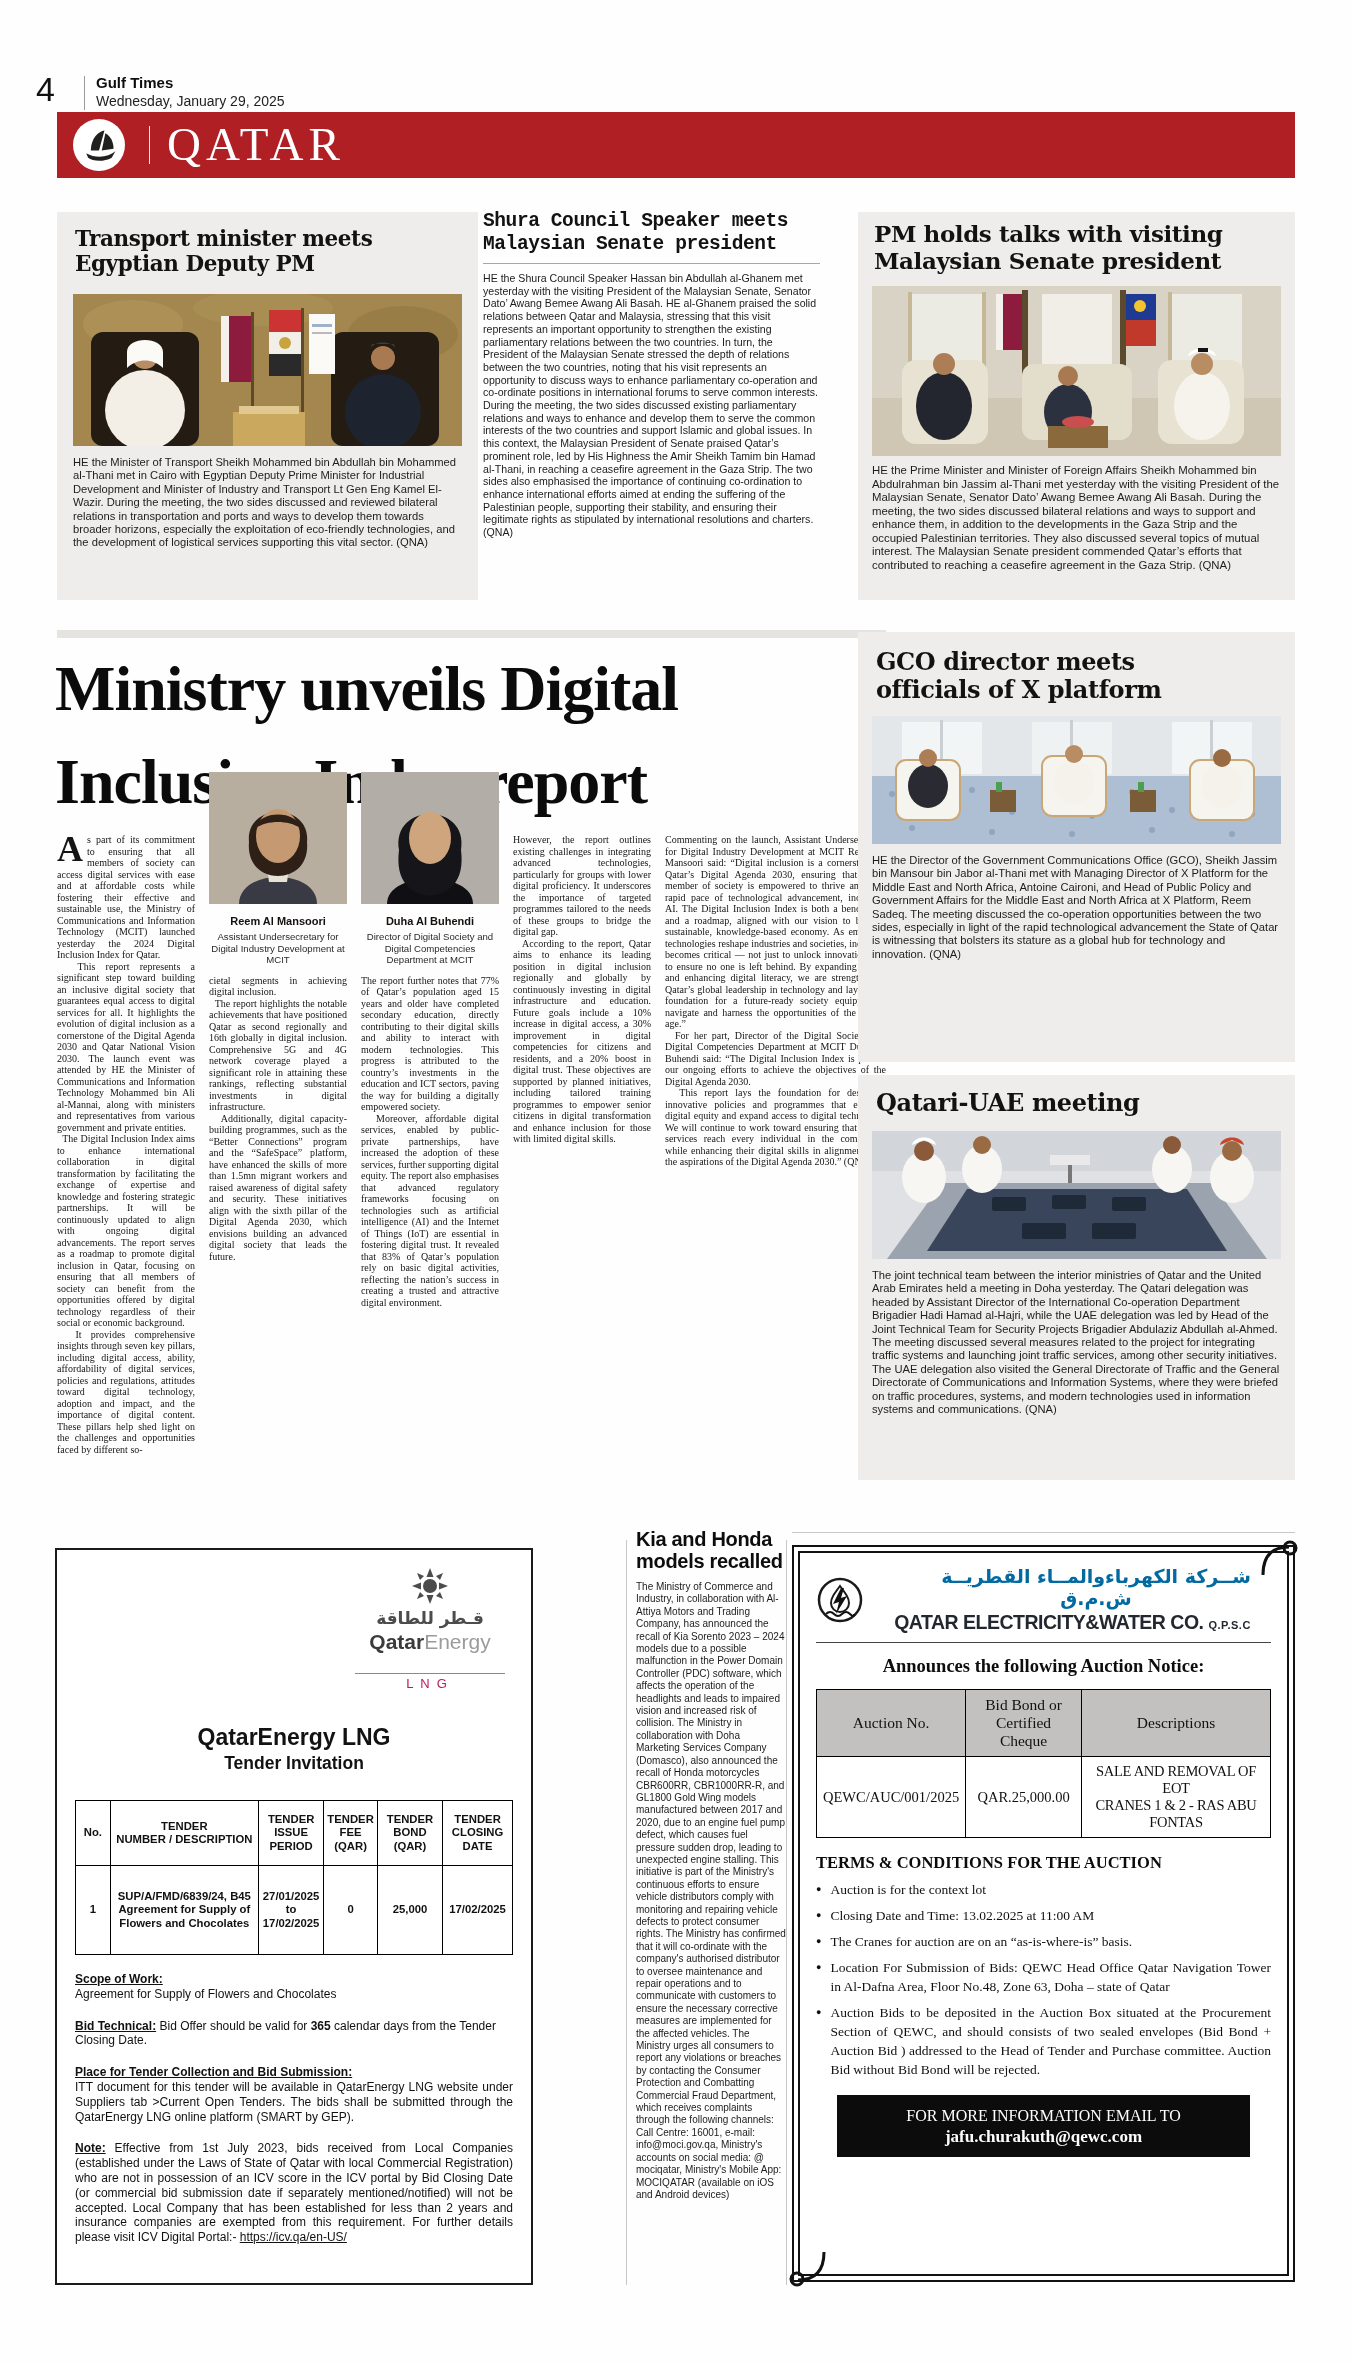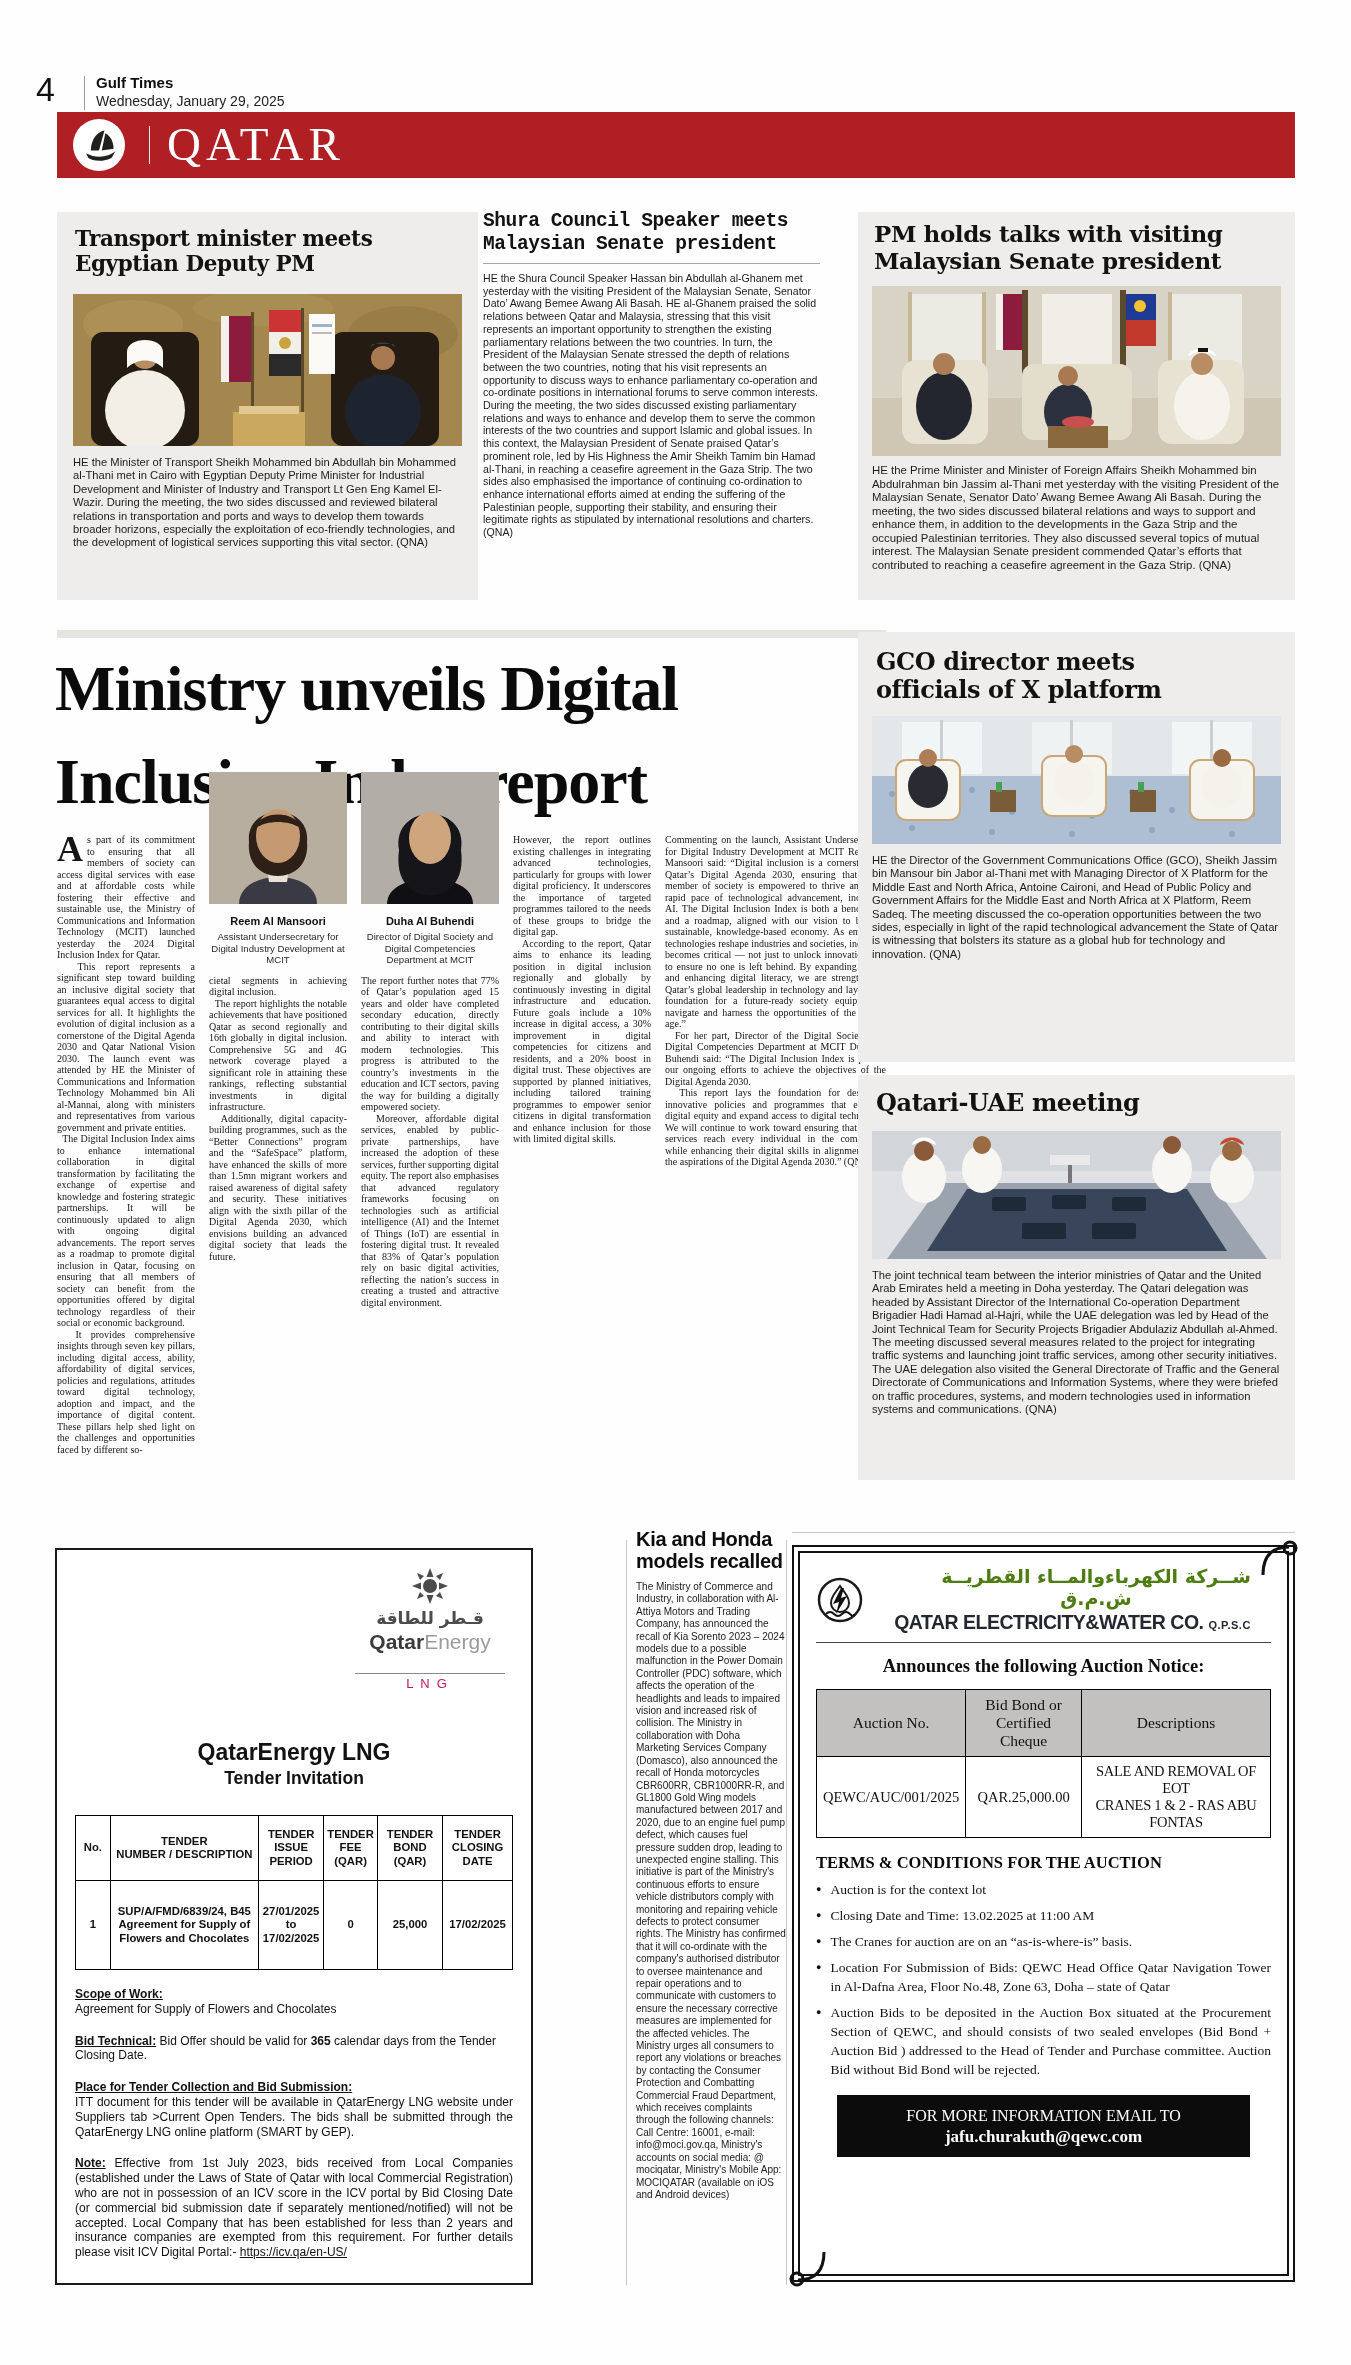--- a/index.html
+++ b/index.html
@@ -57,21 +57,21 @@
   #uae .photo{position:absolute;left:14px;top:56px;}
   #uae .caption{position:absolute;left:14px;top:194px;width:409px;}
   
   #kia{position:absolute;left:636px;top:1528px;width:150px;}
   #kia .ktitle{font:700 20px/22px "Liberation Sans",sans-serif;color:#0d0d0d;letter-spacing:-0.3px;}
   #kia .kbody{margin-top:9px;font:400 10px/12.4px "Liberation Sans",sans-serif;color:#1b1b1b;}
   .vrule{position:absolute;width:1px;background:#c9c7c3;top:1540px;height:745px;}
   .hrule-ads{position:absolute;left:792px;top:1532px;width:503px;height:1px;background:#c9c7c3;}
   
   #qe-ad{position:absolute;left:55px;top:1548px;width:478px;height:737px;border:2px solid #1b1b1b;
-         background:#fff;box-sizing:border-box;padding:29px 18px;}
+         background:#fff;box-sizing:border-box;padding:14px 18px;}
   .qe-logo{position:absolute;right:26px;top:18px;width:150px;text-align:center;}
   .qe-arabic{font:700 17px "DejaVu Sans",sans-serif;color:#4c4c4c;direction:rtl;}
   .qe-name{font:700 21px "Liberation Sans",sans-serif;color:#3b3b3b;margin-top:2px;}
   .qe-name .lt{color:#9b9b9b;font-weight:400;}
   .qe-lngline{border-top:1.5px solid #8a8a8a;margin-top:19px;padding-top:2px;
               font:400 13px "Liberation Sans",sans-serif;letter-spacing:7px;color:#be185d;text-align:center;}
   .qe-title{margin-top:160px;text-align:center;font:700 23px/27px "Liberation Sans",sans-serif;color:#121212;}
   .qe-sub{text-align:center;font:700 17.5px "Liberation Sans",sans-serif;color:#121212;margin-top:2px;}
   .qe-table{width:100%;border-collapse:collapse;margin-top:26px;font:700 11.3px/13.5px "Liberation Sans",sans-serif;}
   .qe-table th,.qe-table td{border:1px solid #000;text-align:center;vertical-align:middle;
@@ -82,21 +82,21 @@
   .qe-label{font-weight:700;text-decoration:underline;}
   .qe-just{text-align:justify;}
   .qe-bold{font-weight:700;}
   .qe-link{text-decoration:underline;color:#111;}
   
   #qewc-ad{position:absolute;left:792px;top:1545px;width:503px;height:737px;box-sizing:border-box;
            border:2px solid #111;padding:4px;background:#fff;}
   .qewc-inner{border:2px solid #111;height:100%;box-sizing:border-box;padding:12px 16px;position:relative;}
   .qewc-head{display:flex;align-items:center;gap:10px;border-bottom:1px solid #444;padding-bottom:8px;}
   .qewc-headtxt{flex:1;text-align:center;}
-  .qewc-arabic{font:700 19px "DejaVu Sans",sans-serif;color:#4d7c0f;direction:rtl;margin-left:47px;}
+  .qewc-arabic{font:700 19px "DejaVu Sans",sans-serif;color:#0369a1;direction:rtl;margin-left:47px;}
   .qewc-en{font:700 19.5px "Liberation Sans",sans-serif;color:#232730;letter-spacing:-0.5px;margin-top:2px;}
   .qewc-en .sm{font-size:11px;letter-spacing:0.5px;}
   .qewc-announce{text-align:center;font:700 18.5px "Liberation Serif",serif;color:#0d0d0d;margin:13px 0 12px 0;}
   .qewc-table{width:100%;border-collapse:collapse;font-family:"Liberation Serif",serif;color:#111;}
   .qewc-table th{background:#c2c1bf;border:1px solid #000;font-size:15.5px;font-weight:400;
                  padding:6px;height:52px;white-space:pre-line;}
   .qewc-table td{border:1px solid #000;text-align:center;padding:6px;height:56px;font-size:14.5px;white-space:pre-line;}
   .qewc-desc{font-family:"Liberation Serif",serif;font-size:13px;letter-spacing:-0.3px;}
   .qewc-terms-title{font:700 16.5px "Liberation Serif",serif;color:#0b0b0b;margin-top:15px;}
   .qewc-p{font:400 13.5px/19px "Liberation Serif",serif;color:#101010;margin-top:9px;text-align:justify;}

